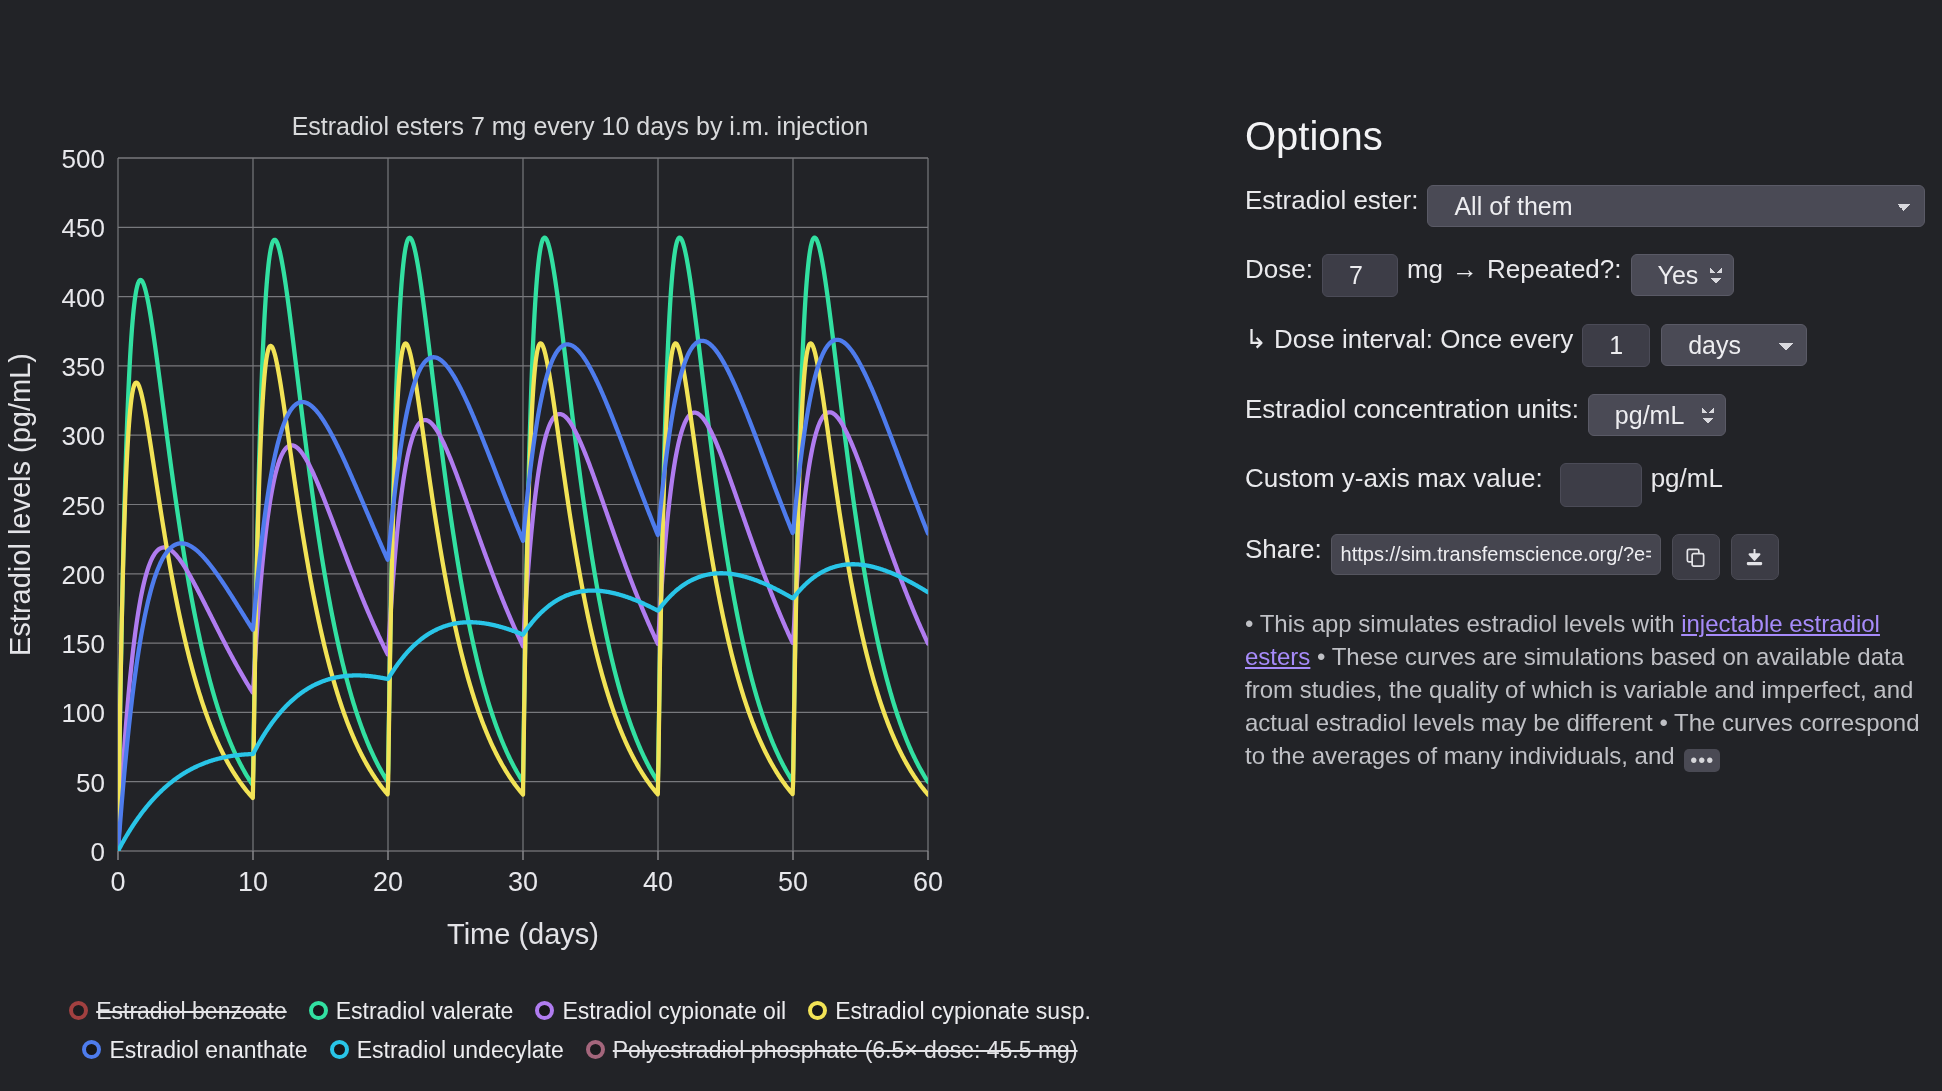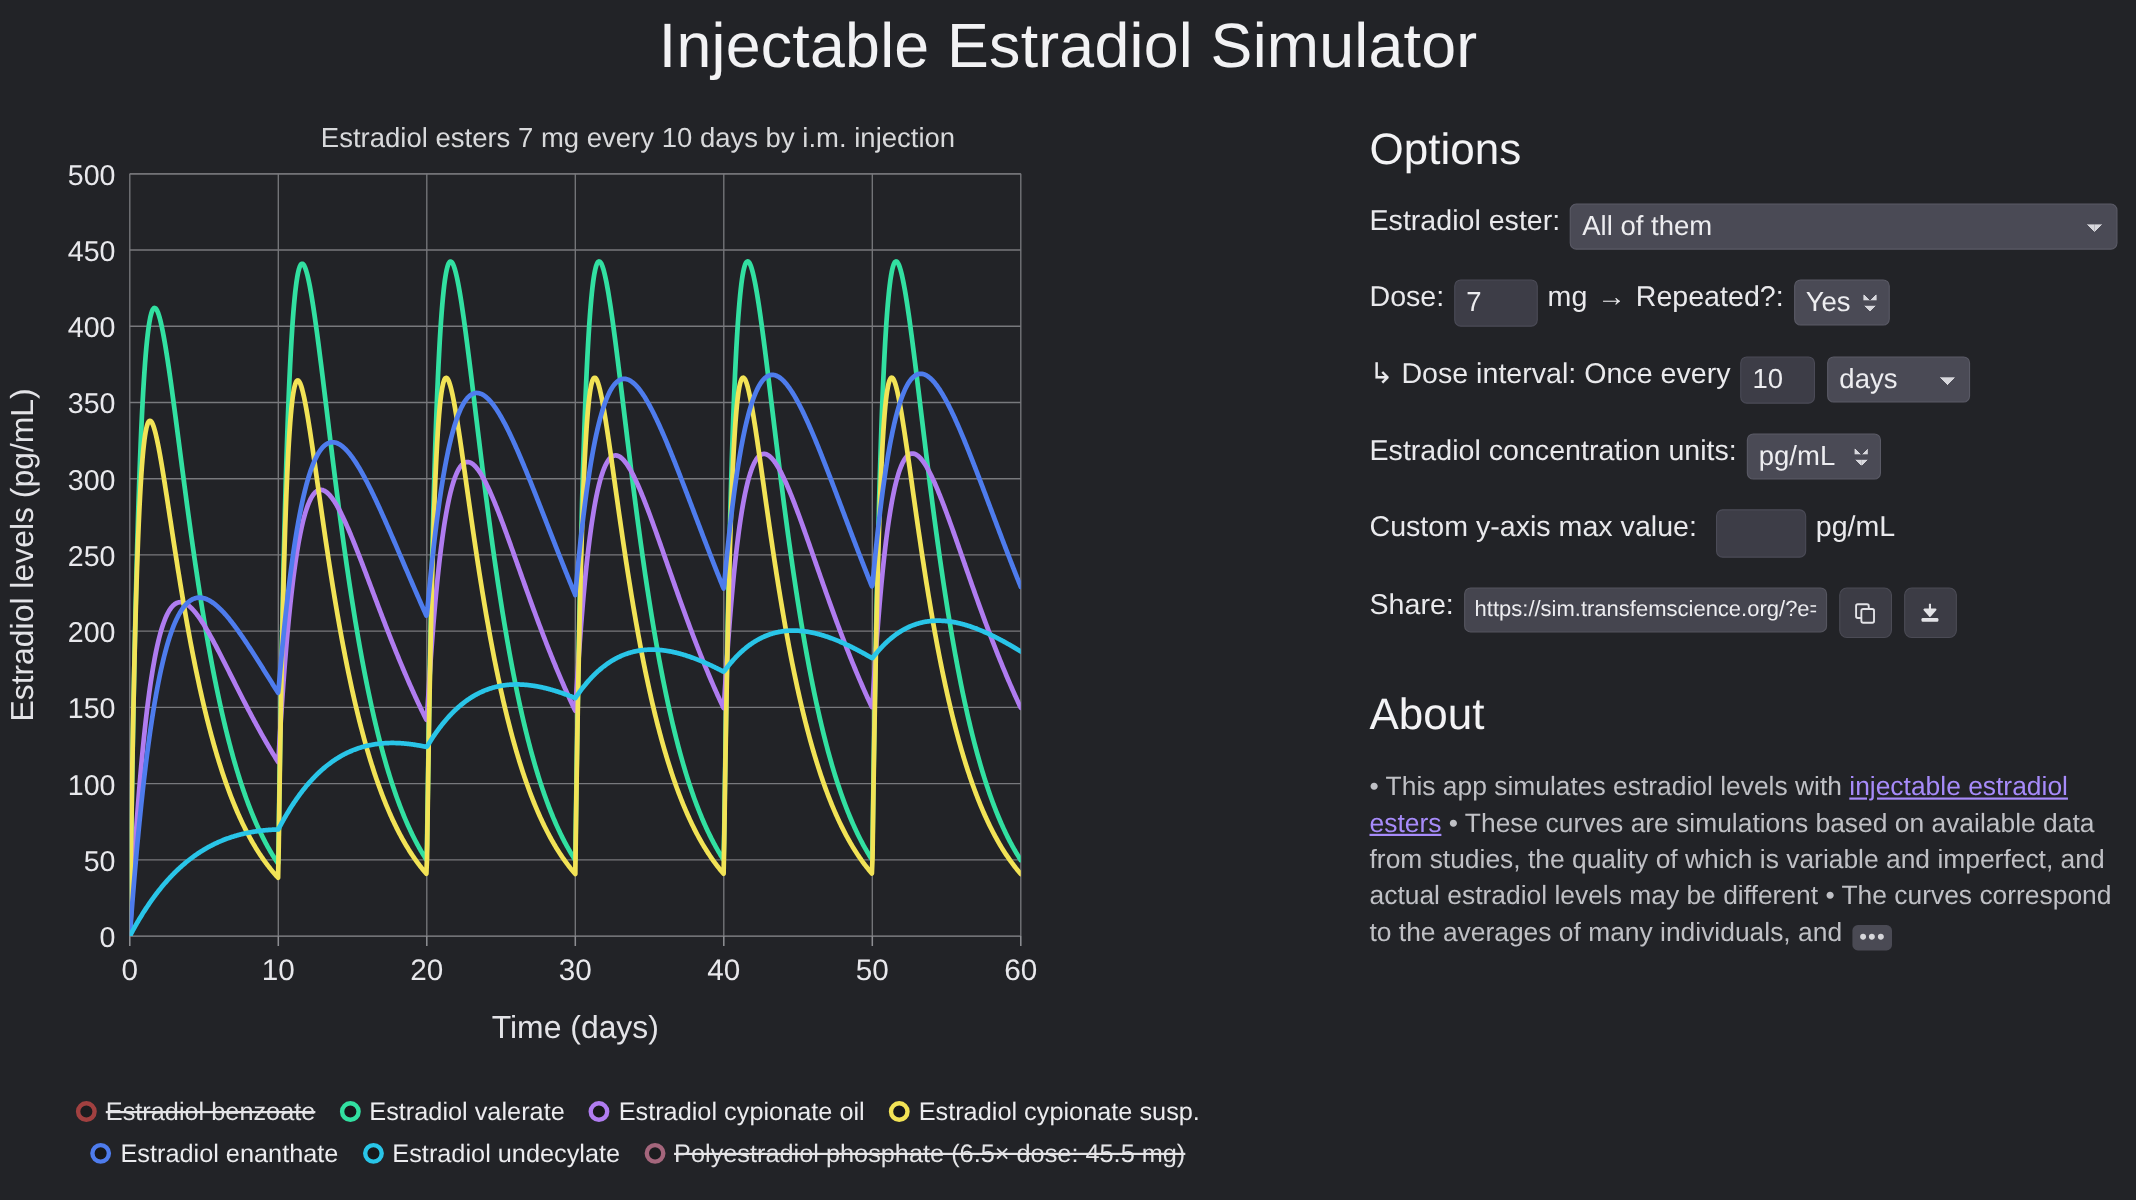--- a/index.html
+++ b/index.html
@@ -100,21 +100,21 @@
   .opt-label { margin-right: 9px; }
   .opt-tail { margin-left: 9px; }
 
   select.ctl, input.ctl {
     font-family: "Liberation Sans", sans-serif;
     font-size: 25px;
     color: #ededf0;
     background: #4a4a55;
     border: 1px solid #5a5a66;
     border-radius: 6px;
-    padding: 6px 10px;
+    padding: 6px 26px;
     outline: none;
     box-sizing: border-box;
     -webkit-appearance: none;
     appearance: none;
   }
   input.ctl { background: #3d3d47; border-color: #4b4b57; }
   select.ctl {
     padding-right: 36px;
     background-image:
       linear-gradient(45deg, transparent 50%, #d8d8dd 50%),
@@ -176,21 +176,20 @@
     margin-left: 3px;
     cursor: pointer;
     letter-spacing: 1px;
   }
 </style>
 </head>
 <body>
 
 <div id="root">
 
-  <h1 class="page-title">Injectable Estradiol Simulator</h1>
 
   <div class="chart-pane">
     <div class="chart-title">Estradiol esters 7 mg every 10 days by i.m. injection</div>
 
     <div class="plot-wrap">
       <svg class="plot" id="plot-svg" width="1160" height="860" viewBox="0 0 1160 860">
           <line x1="118" y1="705" x2="928" y2="705" stroke="#8d8e92" stroke-width="1.2"></line>
           <line x1="118" y1="635.7" x2="928" y2="635.7" stroke="#78797d" stroke-width="1.2"></line>
           <line x1="118" y1="566.4" x2="928" y2="566.4" stroke="#78797d" stroke-width="1.2"></line>
           <line x1="118" y1="497.1" x2="928" y2="497.1" stroke="#78797d" stroke-width="1.2"></line>
@@ -322,20 +321,19 @@
         </svg>
       </span>
       <span class="iconbtn">
         <svg width="23" height="23" viewBox="0 0 24 24">
           <path d="M12 3 L12 13 M12 14.5 L6.8 8.6 L17.2 8.6 Z" stroke="#e3e3e7" stroke-width="2" fill="#e3e3e7" stroke-linejoin="round"></path>
           <rect x="4" y="16.6" width="16" height="3.4" rx="1.2" fill="#e3e3e7"></rect>
         </svg>
       </span>
     </div>
 
-    <div class="side-h" style="margin-top:48px;">About</div>
 
     <p class="about-body">
       <span>• This app simulates estradiol levels with </span><a href="#">injectable estradiol esters</a><span> • These curves are simulations based on available data from studies, the quality of which is variable and imperfect, and actual estradiol levels may be different • The curves correspond to the averages of many individuals, and </span><span class="more-dots">•••</span>
     </p>
 
   </div>
 </div>
 
 </body></html>

